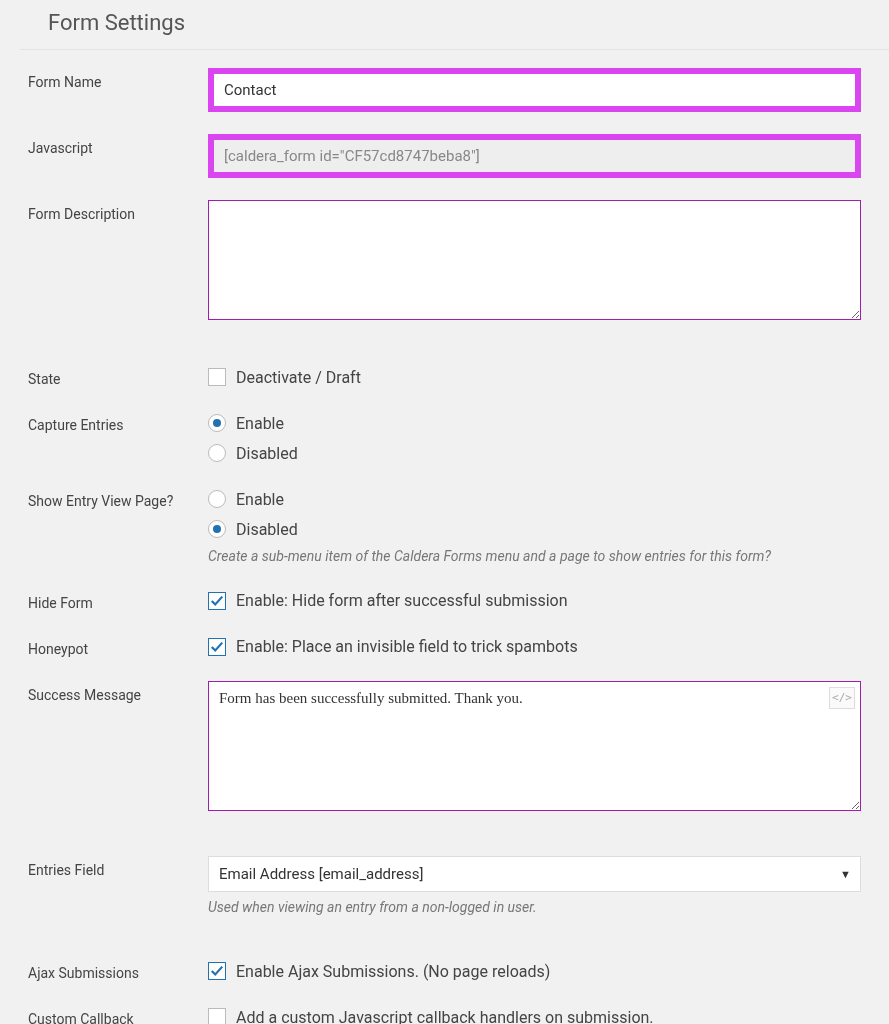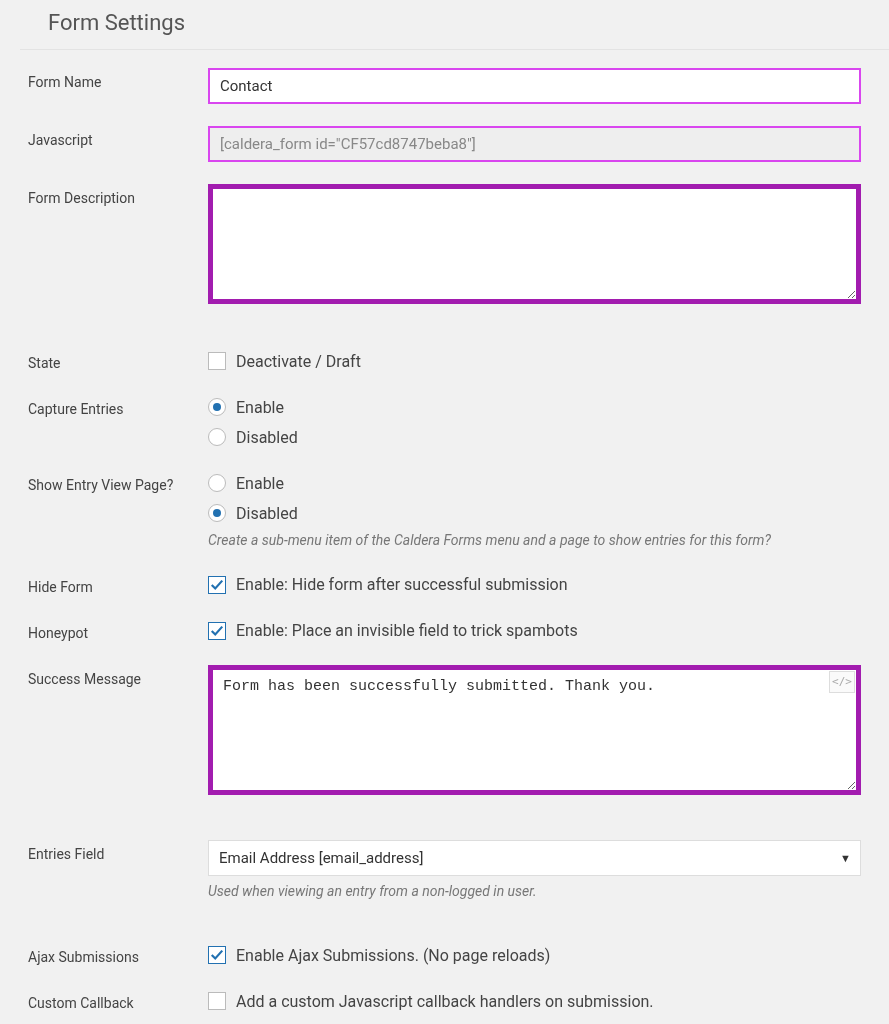--- a/index.html
+++ b/index.html
@@ -44,38 +44,38 @@
       font-size: 14px;
     }
     .form-control-wrap {
       flex: 1;
       min-width: 0;
     }
     .text-input {
       width: 100%;
       padding: 7px 10px;
       font-size: 15px;
-      border: 2px solid #d946ef;
+      border: 6px solid #d946ef;
       background: #fff;
       color: #333;
       font-family: inherit;
     }
     .text-input.readonly {
       background: #eee;
       color: #888;
     }
     .textarea-input {
       width: 100%;
       min-height: 120px;
       padding: 8px 10px;
       font-size: 15px;
-      border: 5px solid #a21caf;
+      border: 1px solid #a21caf;
       background: #fff;
       color: #333;
-      font-family: Liberation Mono, monospace;
+      font-family: Liberation Serif, serif;
       resize: vertical;
     }
     .textarea-input.tall {
       min-height: 130px;
     }
     .textarea-wrap {
       position: relative;
       width: 100%;
     }
     .code-toggle {

